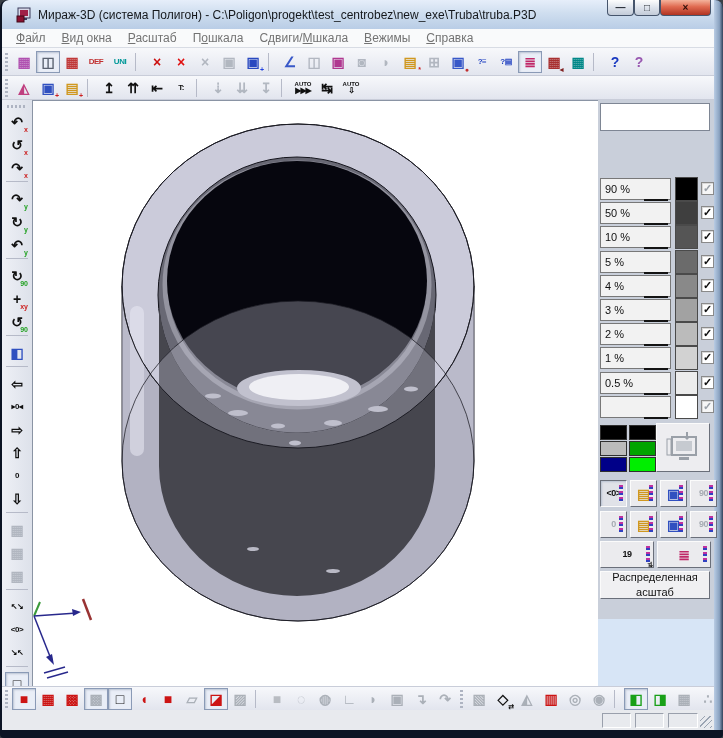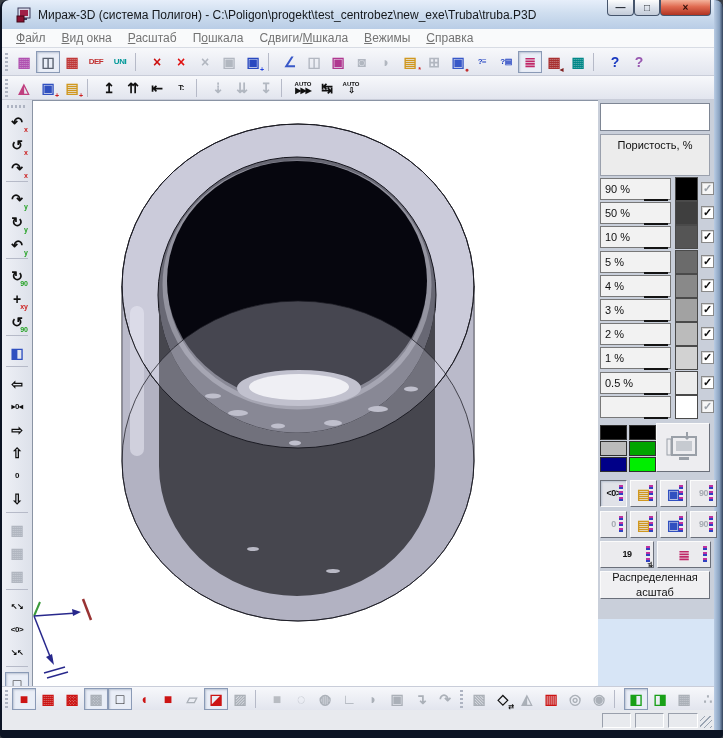--- a/index.html
+++ b/index.html
@@ -355,21 +355,20 @@
         <line x1="1" y1="515" x2="18" y2="558" stroke-width="1.5" stroke="#28288c"></line>
         <polygon points="21,564 13,556 19,553" fill="#28288c"></polygon>
         <line x1="11" y1="572" x2="32" y2="566" stroke-width="1.5" stroke="#28288c"></line>
         <line x1="14" y1="577" x2="35" y2="571" stroke-width="1.5" stroke="#28288c"></line>
       </g>
     </svg>
   </div>
 
   <div id="rpanel">
     <div id="rp-topbox"></div>
-    <div id="rp-header">Пористость, %</div>
     <div id="rows">
         <div class="porow">
           <div class="plabel">90 %<span class="pline"></span></div>
           <div class="psw" style="background: rgb(0, 0, 0);"></div>
           <div class="pchk dis">✓</div>
         </div>
         <div class="porow">
           <div class="plabel">50 %<span class="pline"></span></div>
           <div class="psw" style="background: rgb(63, 63, 63);"></div>
           <div class="pchk">✓</div>

